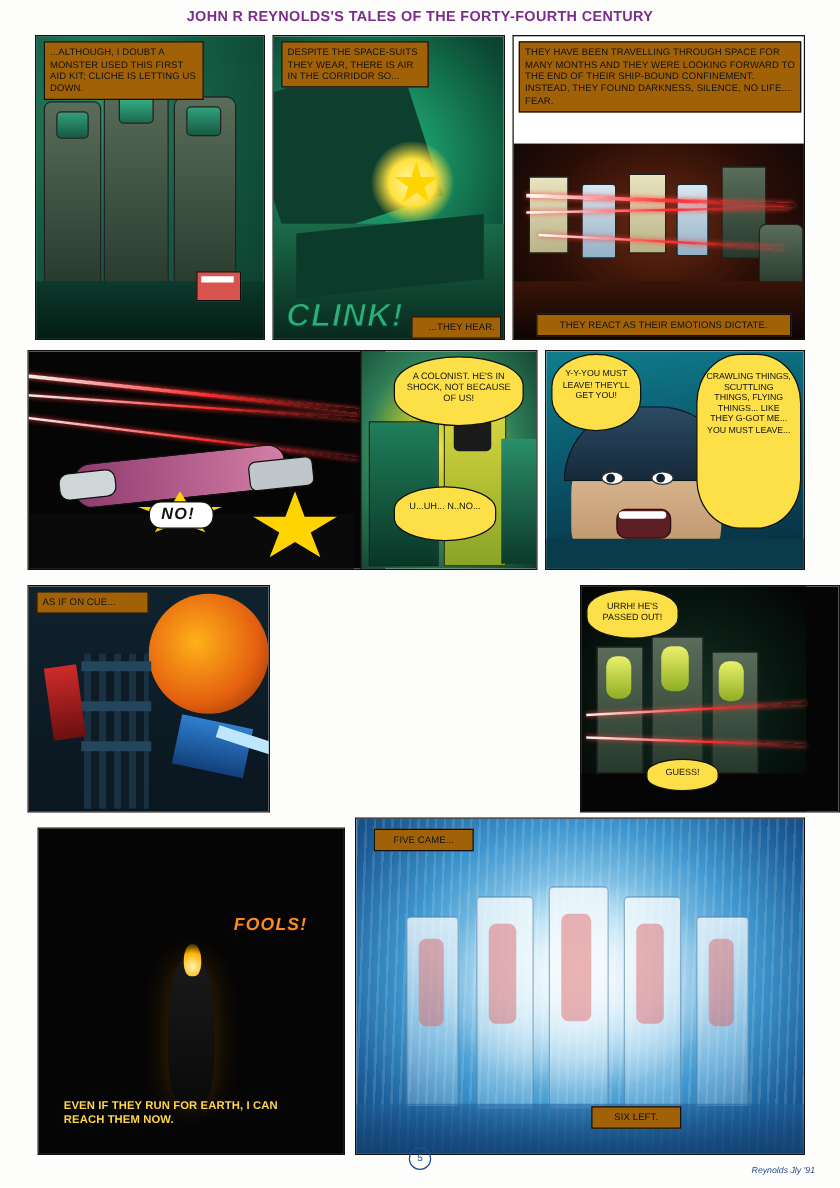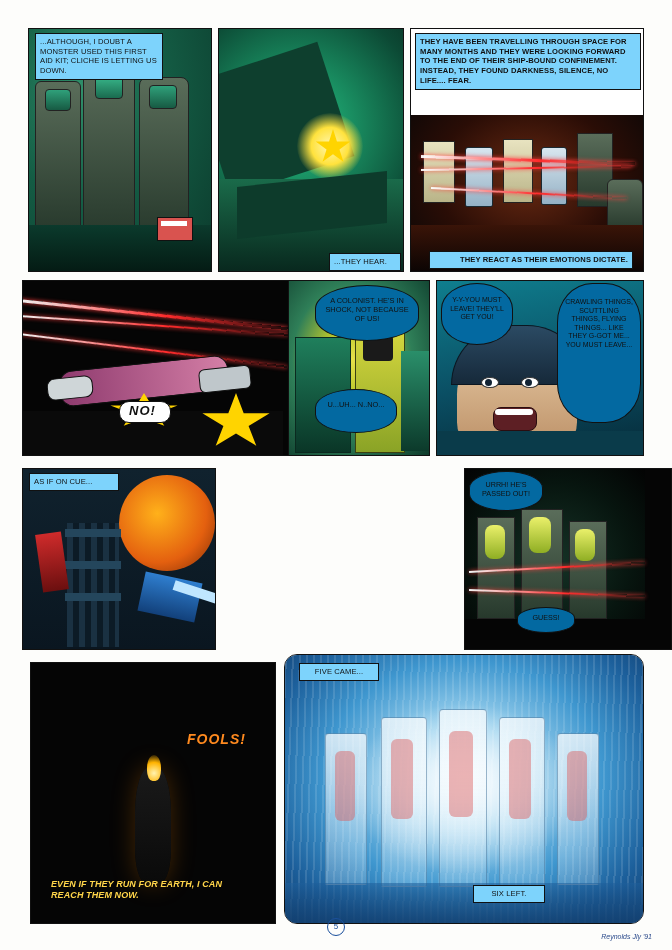--- a/index.html
+++ b/index.html
@@ -40,36 +40,36 @@
   .panel {
     position: absolute;
     border: 1.5px solid #111;
     overflow: hidden;
     box-sizing: border-box;
   }
 
   
   .cap {
     position: absolute;
-    background: #7dd3fc;
+    background: #a16207;
     border: 1.2px solid #111;
     box-sizing: border-box;
     font-size: 7.6px;
     line-height: 1.28;
     letter-spacing: 0.1px;
     color: #111;
     padding: 3px 4px;
     text-transform: uppercase;
     font-family: "Liberation Sans", sans-serif;
   }
 
   
   .balloon {
     position: absolute;
-    background: #0369a1;
+    background: #fde047;
     border: 1.2px solid #111;
     border-radius: 50% / 42%;
     box-sizing: border-box;
     font-size: 7.4px;
     line-height: 1.22;
     text-align: center;
     color: #111;
     padding: 8px 7px;
     text-transform: uppercase;
   }
@@ -184,20 +184,21 @@
     background: linear-gradient(180deg, rgba(255,255,255,0.75), rgba(190,225,245,0.25));
     border: 1px solid rgba(60,110,150,0.5);
     border-radius: 4px 4px 2px 2px;
   }
 </style>
 </head>
 <body>
 
 <div class="page">
 
+  <div class="page-title">John R Reynolds's Tales of the Forty-Fourth Century</div>
 
   <div class="panel" style="left:28px; top:28px; width:184px; height:244px;">
     <div class="art grad-green">
       <div class="robot dark" style="left:6px;  top:52px;  width:44px; height:150px; border-radius:6px 6px 2px 2px;"></div>
       <div class="robot dark" style="left:54px; top:38px;  width:50px; height:168px; border-radius:8px 8px 2px 2px;"></div>
       <div class="robot dark" style="left:110px;top:48px;  width:48px; height:158px; border-radius:8px 8px 2px 2px;"></div>
       <div class="robot" style="left:16px; top:60px; width:24px; height:20px; border-radius:4px; background:linear-gradient(180deg,#2fa07a,#175a43);"></div>
       <div class="robot" style="left:66px; top:46px; width:26px; height:22px; border-radius:4px; background:linear-gradient(180deg,#39b98c,#1a6b4f);"></div>
       <div class="robot" style="left:120px;top:56px; width:26px; height:22px; border-radius:4px; background:linear-gradient(180deg,#2fa07a,#175a43);"></div>
       <div style="position:absolute; left:0; top:196px; width:184px; height:48px; background:linear-gradient(180deg,#0b3a2c,#041a13);"></div>
@@ -211,46 +212,48 @@
 
   <div class="panel" style="left:218px; top:28px; width:186px; height:244px;">
     <div class="art grad-yellowburst">
       <div style="position:absolute; left:-10px; top:30px; width:130px; height:120px; background:#0e3f2e; transform:rotate(-18deg);"></div>
       <div style="position:absolute; left:78px; top:84px; width:66px; height:66px; border-radius:50%; background:radial-gradient(circle,#fff7b0,#ffe23d 40%,rgba(255,226,61,0) 72%);"></div>
       <div class="star" style="left:96px; top:100px; width:36px; height:36px;"></div>
       <div style="position:absolute; left:0; top:150px; width:186px; height:94px; background:linear-gradient(180deg,#1a6b4a,#08271d);"></div>
       <div style="position:absolute; left:18px; top:150px; width:150px; height:52px; background:#0d3b2b; transform:skewY(-6deg);"></div>
     </div>
 
-
-
-    <div class="cap" style="left:110px; top:224px; width:72px; text-align:left;">...they hear.</div>
-  </div>
-
-  <div class="panel" style="left:410px; top:28px; width:234px; height:244px;font-weight:bold;">
+    <div class="cap" style="left:6px; top:4px; width:118px;">Despite the space-suits they wear, there is air in the corridor so...</div>
+
+    <div class="sfx" style="left:10px; top:208px; font-size:26px; color:#2bb07a; -webkit-text-stroke:1px #0b3d2c;">CLINK!</div>
+
+    <div class="cap" style="left:110px; top:224px; width:72px; text-align:right;">...they hear.</div>
+  </div>
+
+  <div class="panel" style="left:410px; top:28px; width:234px; height:244px;">
     <div class="art grad-space">
       <div style="position:absolute; left:0; top:0; width:234px; height:86px; background:#fff;"></div>
       <div style="position:absolute; left:0; top:86px; width:234px; height:158px; background:radial-gradient(ellipse at 50% 40%, #6b2a12 0%, #2a0d06 55%, #060606 100%);"></div>
 
       <div class="robot" style="left:12px; top:112px; width:30px; height:60px;"></div>
       <div class="suitfig" style="left:54px; top:118px; width:26px; height:58px;"></div>
       <div class="robot" style="left:92px; top:110px; width:28px; height:62px;"></div>
       <div class="suitfig" style="left:130px; top:118px; width:24px; height:56px;"></div>
       <div class="robot dark" style="left:166px; top:104px; width:34px; height:72px;"></div>
       <div class="robot dark" style="left:196px; top:150px; width:34px; height:50px; border-radius:6px;"></div>
 
       <div class="beam" style="left:10px; top:126px; width:214px; transform:rotate(2deg);"></div>
       <div class="beam thin" style="left:10px; top:140px; width:210px; transform:rotate(-1deg);"></div>
       <div class="beam thin" style="left:20px; top:158px; width:196px; transform:rotate(3deg);"></div>
       <div style="position:absolute; left:0; top:196px; width:234px; height:48px; background:linear-gradient(180deg,#3a1408,#0a0403);"></div>
     </div>
 
     <div class="cap" style="left:4px; top:4px; width:226px;">They have been travelling through space for many months and they were looking forward to the end of their ship-bound confinement. Instead, they found darkness, silence, no life....  fear.</div>
 
-    <div class="cap" style="left:18px; top:222px; width:204px; text-align:right;">They react as their emotions dictate.</div>
+    <div class="cap" style="left:18px; top:222px; width:204px; text-align:center;">They react as their emotions dictate.</div>
   </div>
 
   <div class="panel" style="left:22px; top:280px; width:286px; height:176px;">
     <div class="art grad-black">
       <div class="beam" style="left:-4px; top:18px; width:270px; transform:rotate(6deg);"></div>
       <div class="beam thin" style="left:-4px; top:34px; width:270px; transform:rotate(4deg);"></div>
       <div class="beam thin" style="left:-4px; top:52px; width:270px; transform:rotate(7deg);"></div>
       <div style="position:absolute; left:36px; top:82px; width:168px; height:34px; background:linear-gradient(90deg,#8e3a6e,#d47fa6); border:1px solid #111; border-radius:14px; transform:rotate(-6deg);"></div>
       <div style="position:absolute; left:24px; top:96px; width:44px; height:20px; background:#cfd6d8; border:1px solid #111; border-radius:8px; transform:rotate(-6deg);"></div>
       <div style="position:absolute; left:176px; top:86px; width:50px; height:22px; background:#bfc7cb; border:1px solid #111; border-radius:6px; transform:rotate(-6deg);"></div>
@@ -336,26 +339,26 @@
   <div class="panel" style="left:30px; top:662px; width:246px; height:262px;">
     <div class="art grad-black">
       <div style="position:absolute; left:0; top:0; width:246px; height:262px; background:#050505;"></div>
       <div style="position:absolute; left:104px; top:104px; width:36px; height:116px; background:linear-gradient(180deg,#1a1a1a,#0a0a0a); border-radius:40% 40% 30% 30%; box-shadow:0 0 24px rgba(255,140,0,0.25);"></div>
       <div style="position:absolute; left:116px; top:92px; width:14px; height:26px; background:radial-gradient(circle at 50% 70%, #fff3b0, #ffb300 55%, rgba(255,120,0,0) 100%); border-radius:50% 50% 40% 40%;"></div>
     </div>
 
 
     <div class="sfx" style="left:156px; top:68px; font-size:14px; color:#ff8a1f;">FOOLS!</div>
 
-    <div class="cap" style="left:16px; top:198px; width:200px; background:transparent; border:none; color:#ffd54a; font-weight:bold; font-style:italic; font-size:9px; line-height:1.3; top:auto; bottom:18px;">
+    <div class="cap" style="left:16px; top:198px; width:200px; background:transparent; border:none; color:#ffd54a; font-weight:bold; font-size:9px; line-height:1.3; top:auto; bottom:18px;">
       <span>Even if they run for Earth, I can reach them now.</span>
     </div>
   </div>
 
-  <div class="panel" style="left:284px; top:654px; width:360px; height:270px;border-radius:13px;">
+  <div class="panel" style="left:284px; top:654px; width:360px; height:270px;">
     <div class="art grad-cyanstorm">
       <div style="position:absolute; inset:0; background:
            radial-gradient(ellipse at 50% 50%, rgba(255,255,255,0.85) 0%, rgba(255,255,255,0) 45%),
            repeating-linear-gradient(92deg, rgba(255,255,255,0.12) 0 2px, rgba(255,255,255,0) 2px 7px);"></div>
 
       <div class="ghost" style="left:40px;  top:78px;  width:40px; height:150px;"></div>
       <div class="ghost" style="left:96px;  top:62px;  width:44px; height:168px;"></div>
       <div class="ghost" style="left:154px; top:54px;  width:46px; height:176px;"></div>
       <div class="ghost" style="left:214px; top:62px;  width:44px; height:168px;"></div>
       <div class="ghost" style="left:272px; top:78px;  width:40px; height:150px;"></div>

